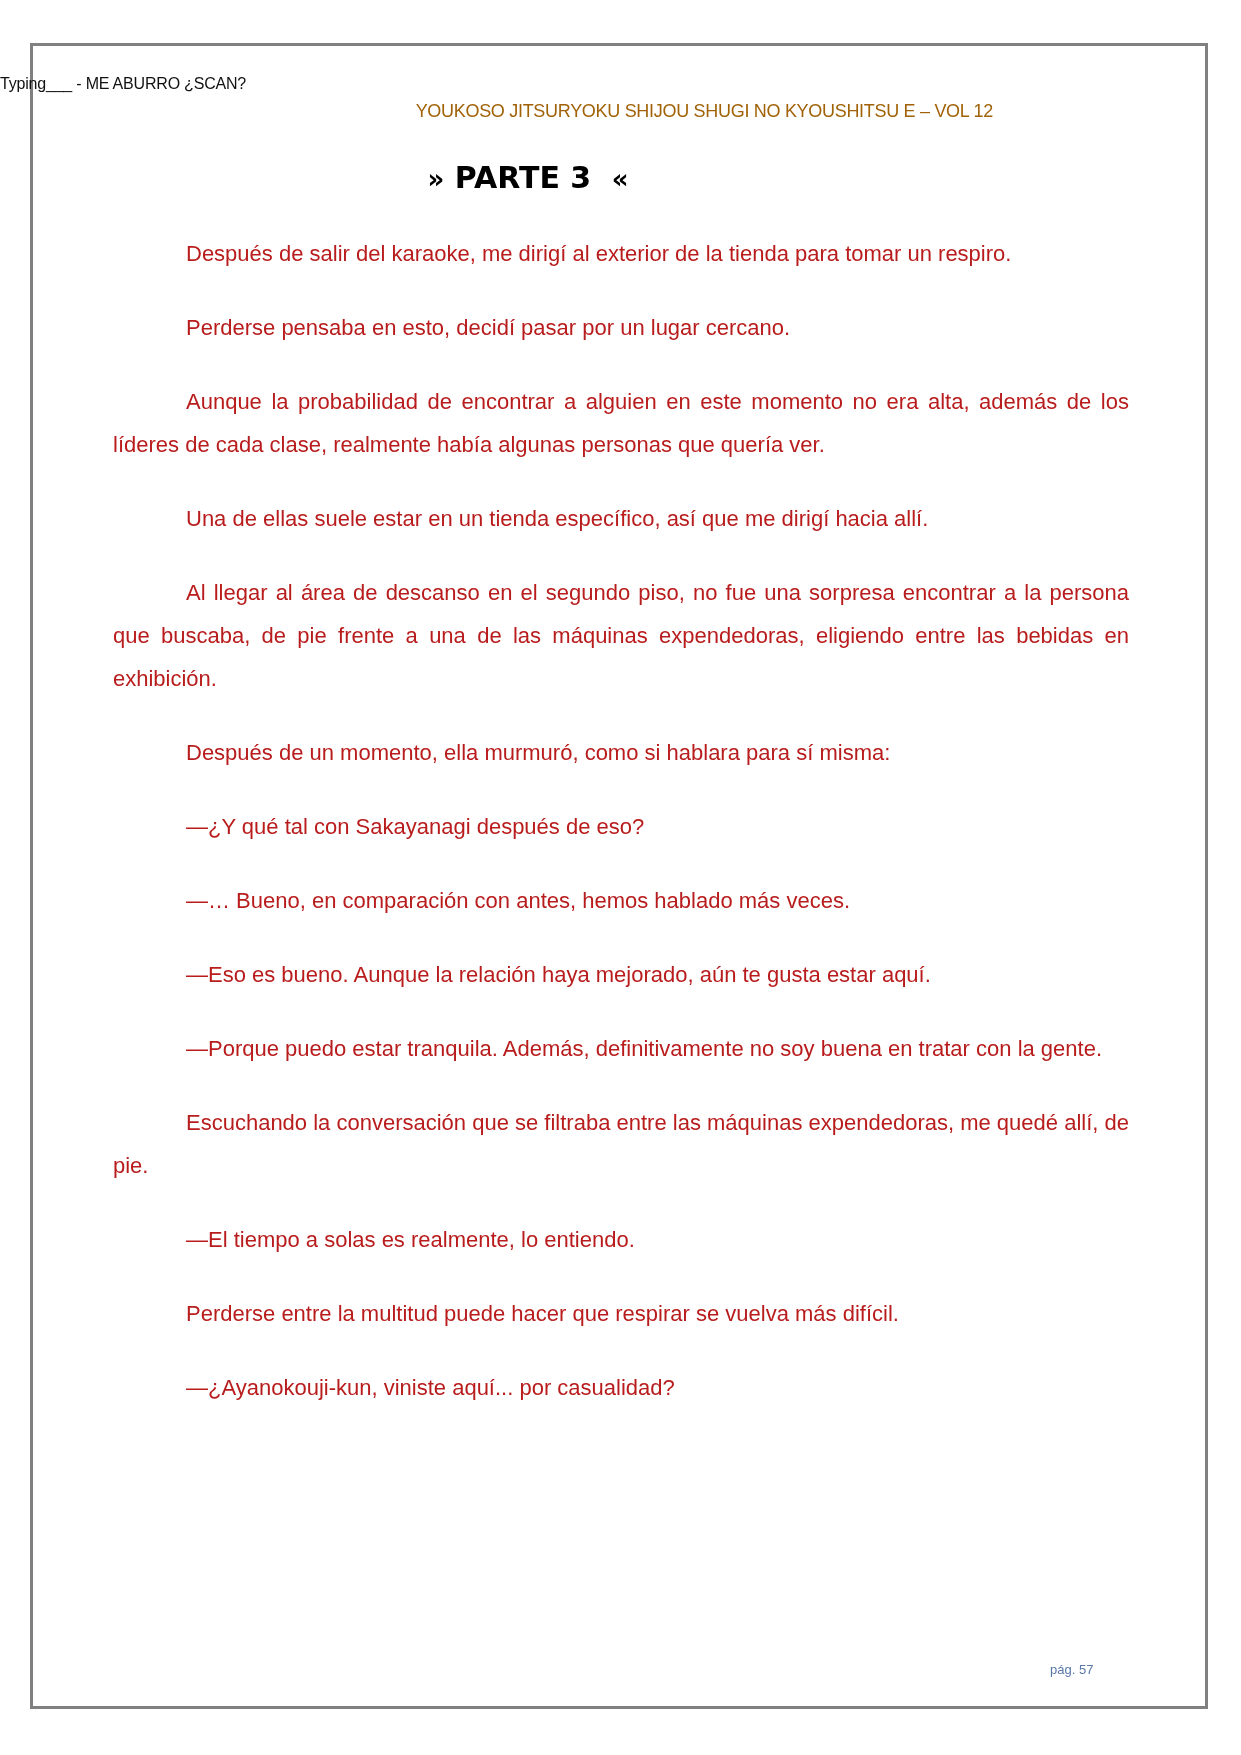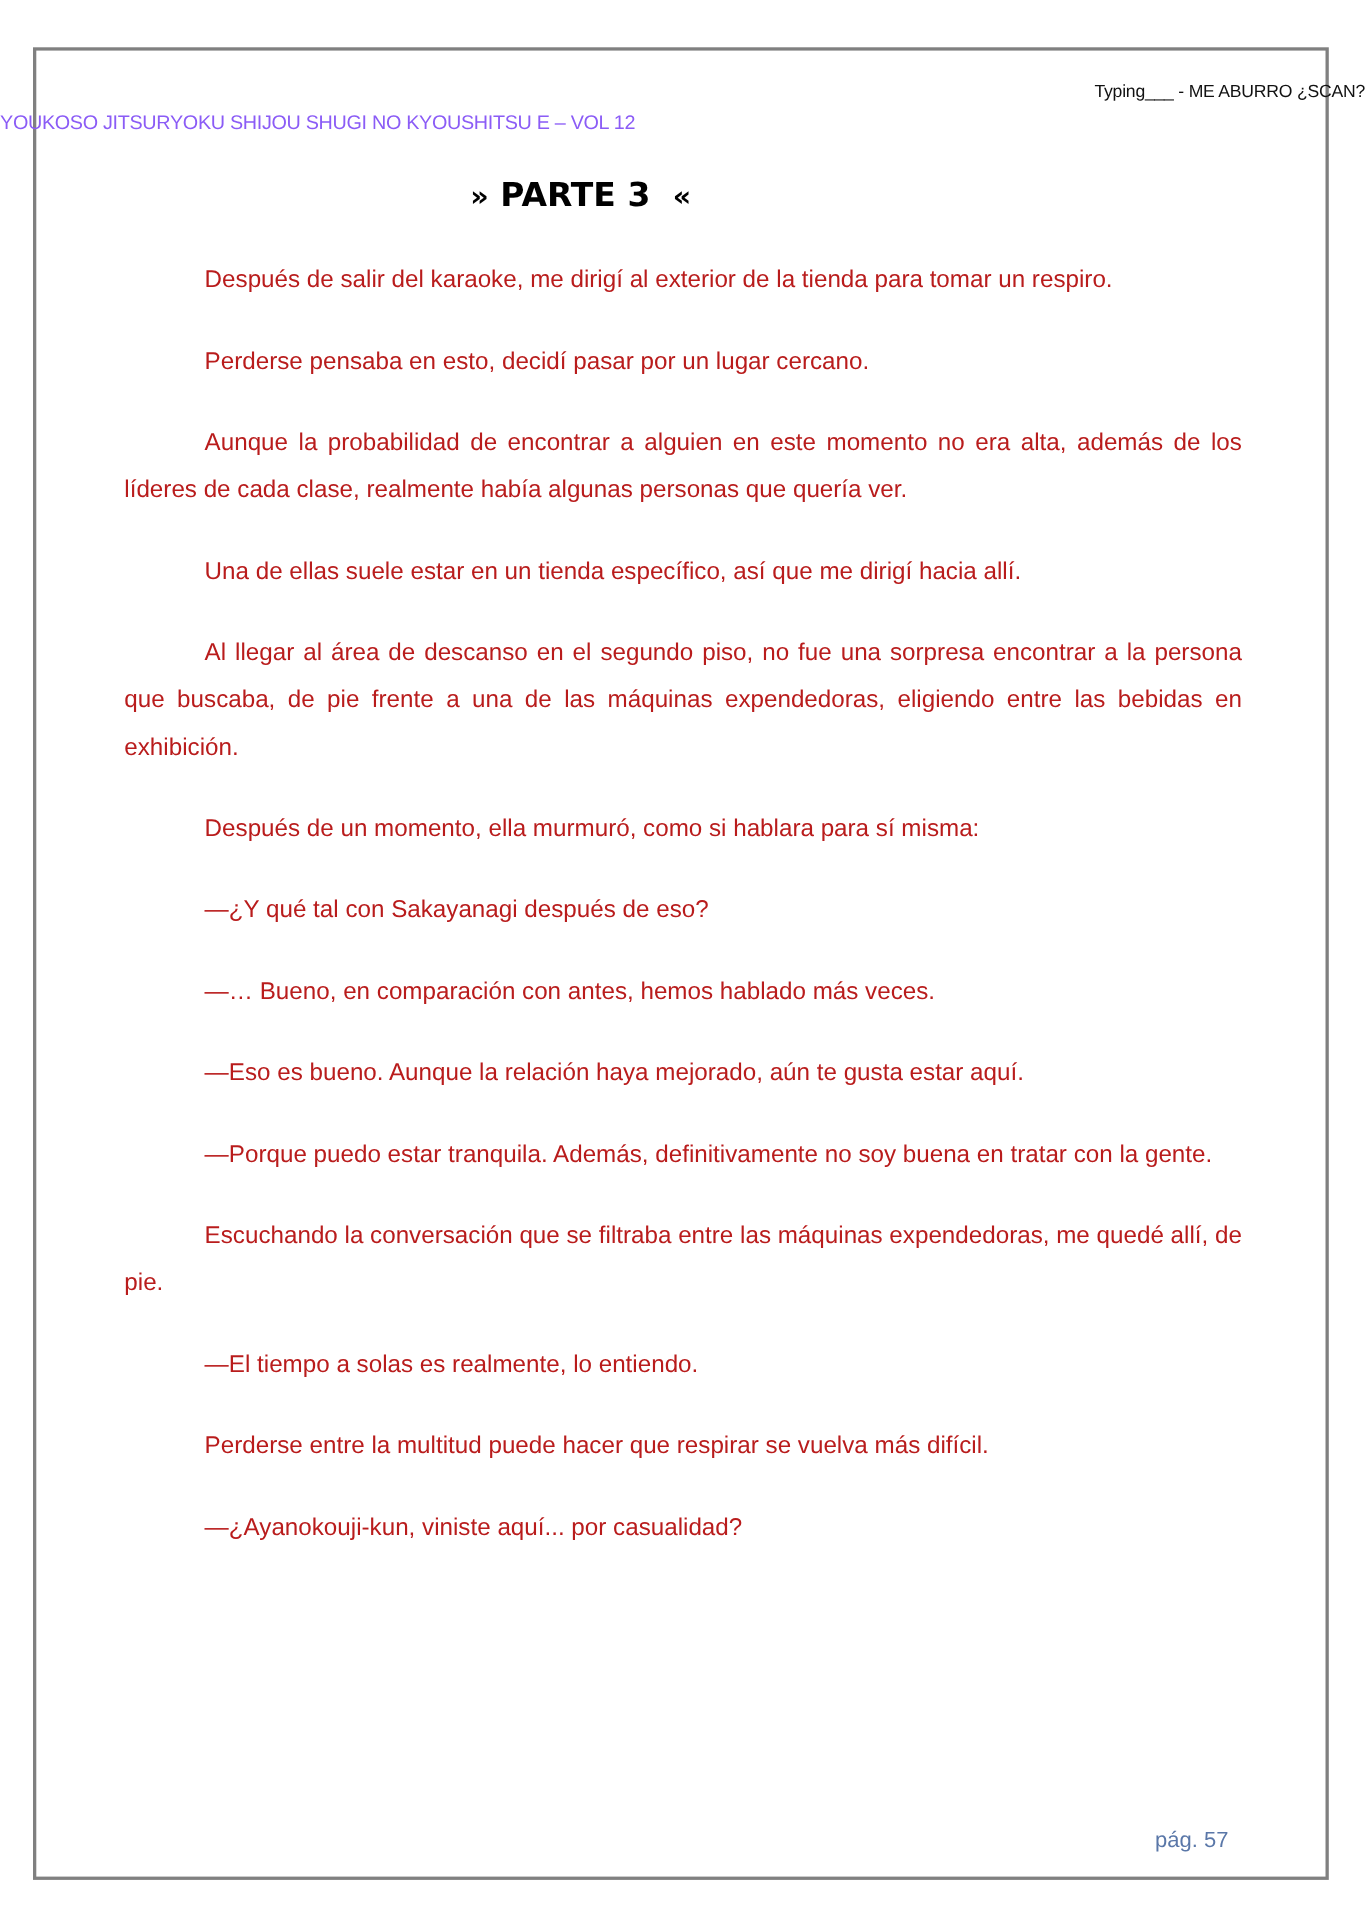--- a/index.html
+++ b/index.html
@@ -20,35 +20,35 @@
       width: 1172px;
       height: 1660px;
       border: 3px solid #808080;
       box-sizing: content-box;
     }
     .header-line1 {
       position: absolute;
       left: 0;
       width: 1241px;
       top: 75px;
-      text-align: right;
+      text-align: left;
       font-family: "Liberation Sans", sans-serif;
       font-size: 16px;
       color: #111111;
       letter-spacing: -0.2px;
     }
     .header-line2 {
       position: absolute;
       left: 0;
       width: 993px;
       top: 101px;
-      text-align: left;
+      text-align: right;
       font-family: "Liberation Sans", sans-serif;
       font-size: 18px;
-      color: #8b5cf6;
+      color: #a16207;
       letter-spacing: -0.3px;
     }
     .chapter-title {
       position: absolute;
       left: 0;
       width: 1056px;
       top: 160px;
       text-align: center;
       font-family: "DejaVu Sans", sans-serif;
       font-weight: bold;
@@ -71,21 +71,21 @@
     }
     .body-text p {
       margin: 0 0 31px 0;
       text-indent: 73px;
     }
     .page-number {
       position: absolute;
       left: 1050px;
       top: 1662px;
       font-family: "Liberation Sans", sans-serif;
-      font-size: 20px;
+      font-size: 13px;
       color: #5a77a8;
     }
   </style>
 </head>
 <body>
 
 <div class="page-border"></div>
 
 <div class="header-line1">Typing___ - ME ABURRO ¿SCAN?</div>
 <div class="header-line2">YOUKOSO JITSURYOKU SHIJOU SHUGI NO KYOUSHITSU E – VOL 12</div>

